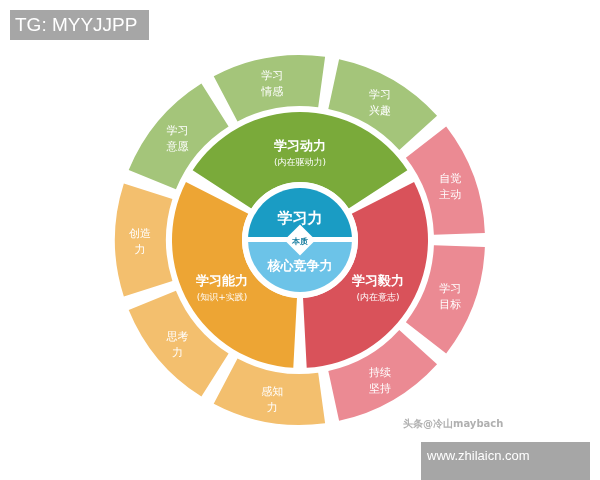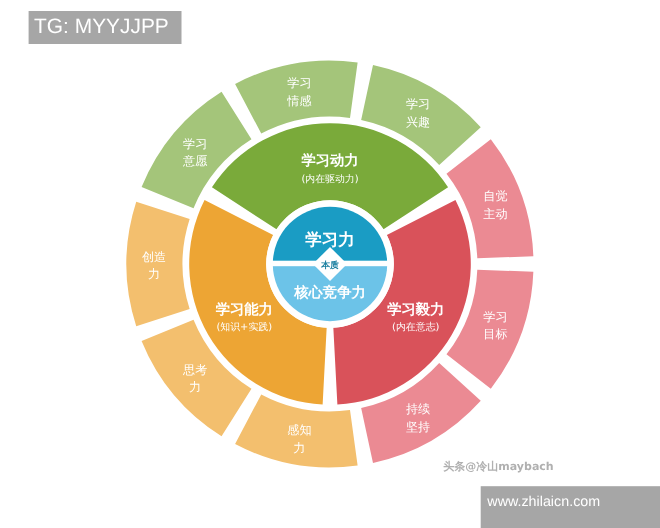--- a/index.html
+++ b/index.html
@@ -1,18 +1,18 @@
 <!DOCTYPE html>
 <html><head>
 <meta charset="utf-8">
 <style>
   html,body{margin:0;padding:0;background:#ffffff;}
   body{width:600px;height:480px;position:relative;overflow:hidden;font-family:"DejaVu Sans",sans-serif;}
   #wheel{position:absolute;left:0;top:0;}
-  .wm{position:absolute;background:#a6a6a6;color:#ffffff;font-family:"Liberation Sans",sans-serif;margin-left:16px;}
+  .wm{position:absolute;background:#a6a6a6;color:#ffffff;font-family:"Liberation Sans",sans-serif;}
   #wm-tl{left:10px;top:10px;width:139px;height:30px;font-size:19px;line-height:30px;padding-left:5px;box-sizing:border-box;}
   #wm-br{left:421px;top:442px;width:169px;height:43px;font-size:13px;line-height:28px;padding-left:6px;box-sizing:border-box;}
   #credit{position:absolute;left:403px;top:417px;font-size:10px;color:#b0b0b0;font-family:"DejaVu Sans",sans-serif;font-weight:bold;}
   svg text{font-family:"DejaVu Sans",sans-serif;}
 </style>
 </head>
 <body>
 
 <svg id="wheel" width="600" height="480" viewBox="0 0 600 480">
 

